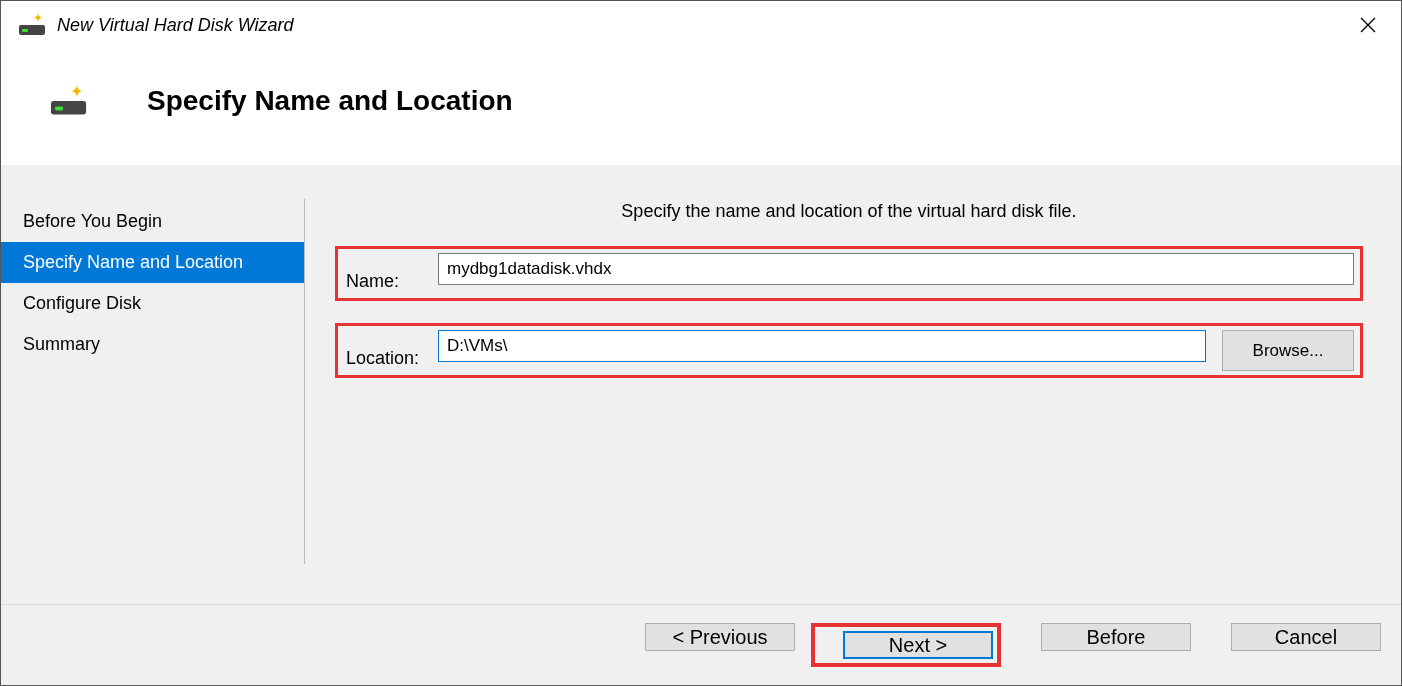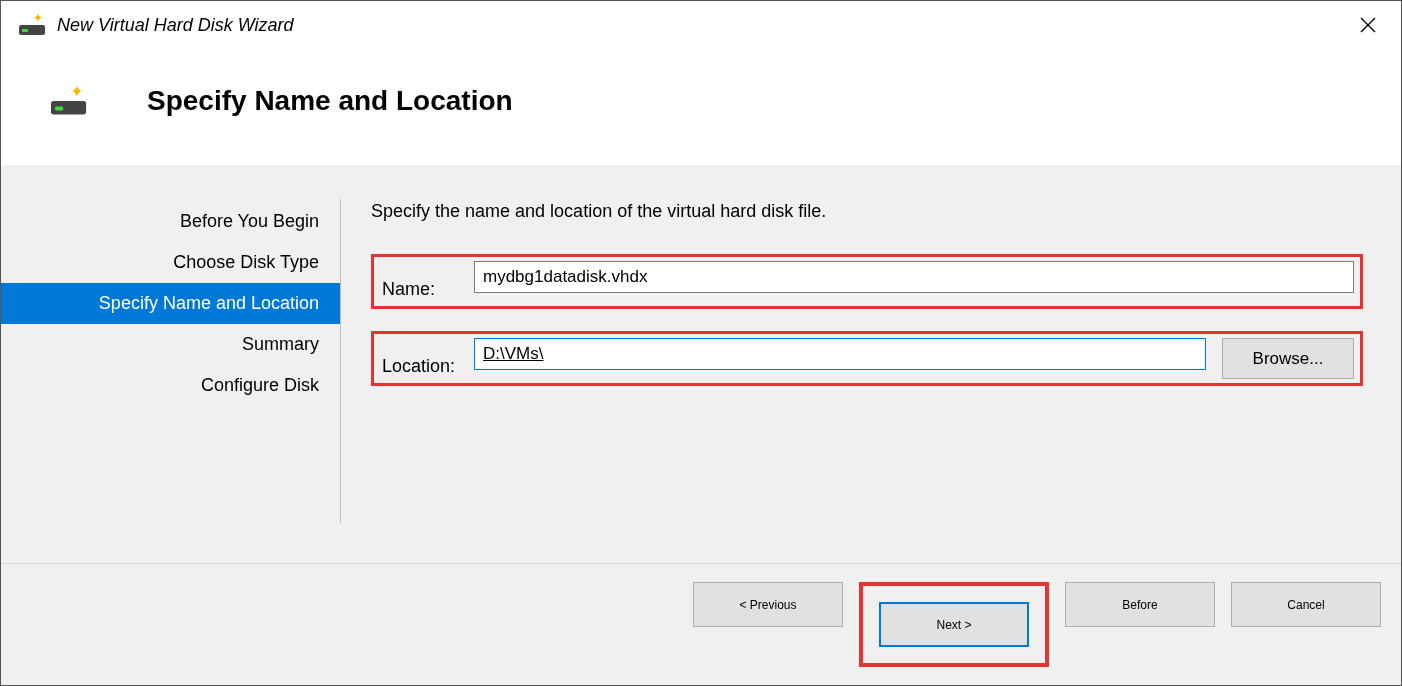--- a/index.html
+++ b/index.html
@@ -56,24 +56,23 @@
   
   .content {
     flex: 1;
     background: #f0f0f0;
     display:flex;
     padding: 0 20px 0 0;
   }
 
   
   .sidebar {
-    width: 340px;
+    width: 304px;
     padding: 36px 0 0 0;
     position: relative;
-    text-align: right;
   }
   .sidebar::after {
     content:"";
     position:absolute;
     right:0;
     top:34px;
     bottom:40px;
     width:1px;
     background:#bdbdbd;
   }
@@ -88,21 +87,22 @@
     color: #fff;
   }
 
   
   .pane {
     flex:1;
     padding: 36px 18px 0 30px;
   }
   .instruction {
     font-size: 18px;
-    margin-bottom: 32px;
+    margin-bottom: 24px;
+    text-align: center;
   }
 
   .row-highlight {
     border: 3px solid #e53232;
     display:flex;
     align-items:stretch;
     margin-bottom: 22px;
   }
   .row-highlight .field-label {
     font-size: 18px;
@@ -117,21 +117,20 @@
     padding: 5px 8px;
     border: 1px solid #7a7a7a;
     background:#fff;
     outline:none;
     font-family: inherit;
     height: 32px;
     margin: 4px 6px 4px 0;
   }
   .row-highlight input.location-input {
     border-color:#0078d7;
-    text-decoration:underline;
   }
   .row-highlight .browse-btn {
     width: 132px;
     margin: 4px 6px 4px 10px;
     border:1px solid #adadad;
     background:#e1e1e1;
     font-size:17px;
     display:flex;
     align-items:center;
     justify-content:center;
@@ -142,33 +141,34 @@
   .footer {
     background:#f0f0f0;
     border-top: 1px solid #d8d8d8;
     padding: 18px 20px 18px 0;
     display:flex;
     justify-content:flex-end;
     gap: 16px;
   }
   .wiz-btn {
     width: 150px;
-    height: 45px;
+    height: 28px;
     background:#e1e1e1;
     border:1px solid #adadad;
-    font-size:12px;
+    font-size:20px;
     display:flex;
     align-items:center;
     justify-content:center;
     cursor:default;
     font-family: inherit;
+    margin-left: 24px;
   }
   .wiz-btn-wrap.highlight {
     border: 4px solid #e53232;
-    padding:16px;
+    padding:4px;
   }
   .wiz-btn.default-btn {
     border: 2px solid #0078d7;
   }
 
   
   .disk-icon {
     position: relative;
     width: 26px;
     height: 20px;
@@ -225,24 +225,23 @@
   <span class="disk-icon big">
       <span class="spark">✦</span>
     </span>
   <span class="page-title">Specify Name and Location</span>
 </div>
 
 <div class="content">
 
   <div class="sidebar">
     <div class="sidebar-item">Before You Begin</div>
-    <div class="sidebar-item">Choose Disk Type</div>
     <div class="sidebar-item selected">Specify Name and Location</div>
+    <div class="sidebar-item">Configure Disk</div>
     <div class="sidebar-item">Summary</div>
-    <div class="sidebar-item">Configure Disk</div>
   </div>
 
   <div class="pane">
     <div class="instruction">Specify the name and location of the virtual hard disk file.</div>
 
     <div class="row-highlight">
       <div class="field-label">Name:</div>
       <input type="text" value="mydbg1datadisk.vhdx" style="">
     </div>
 

